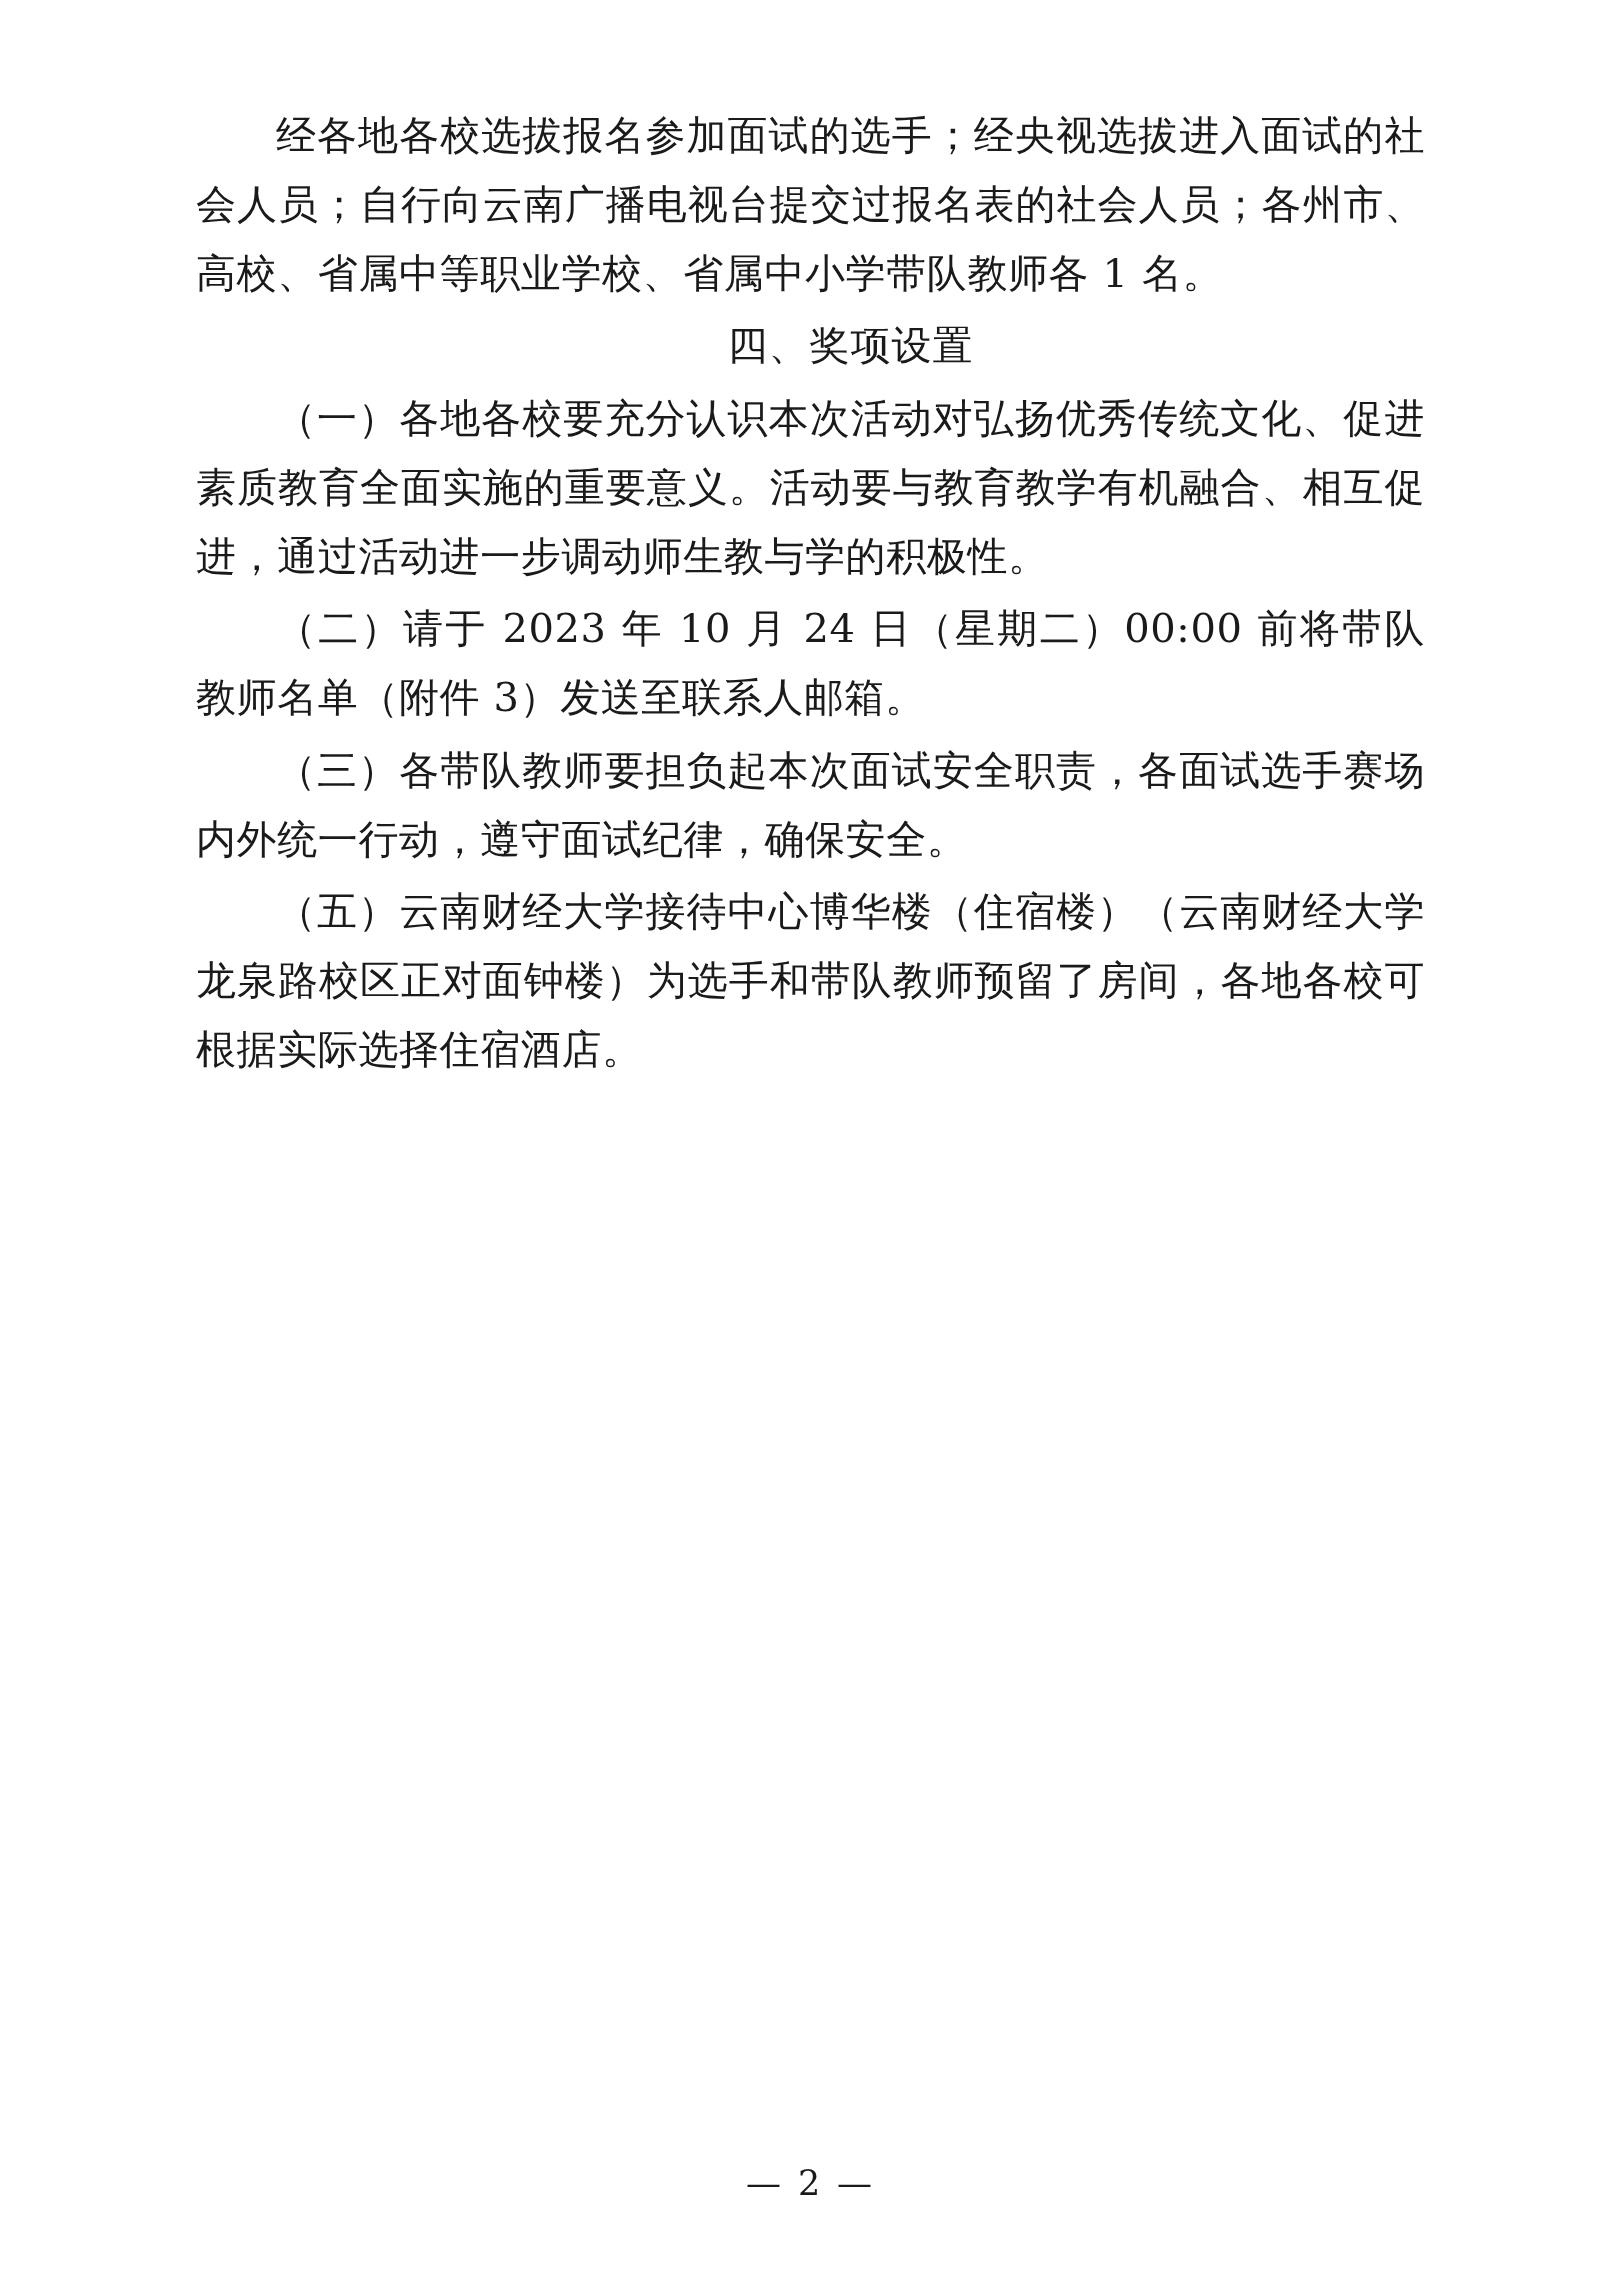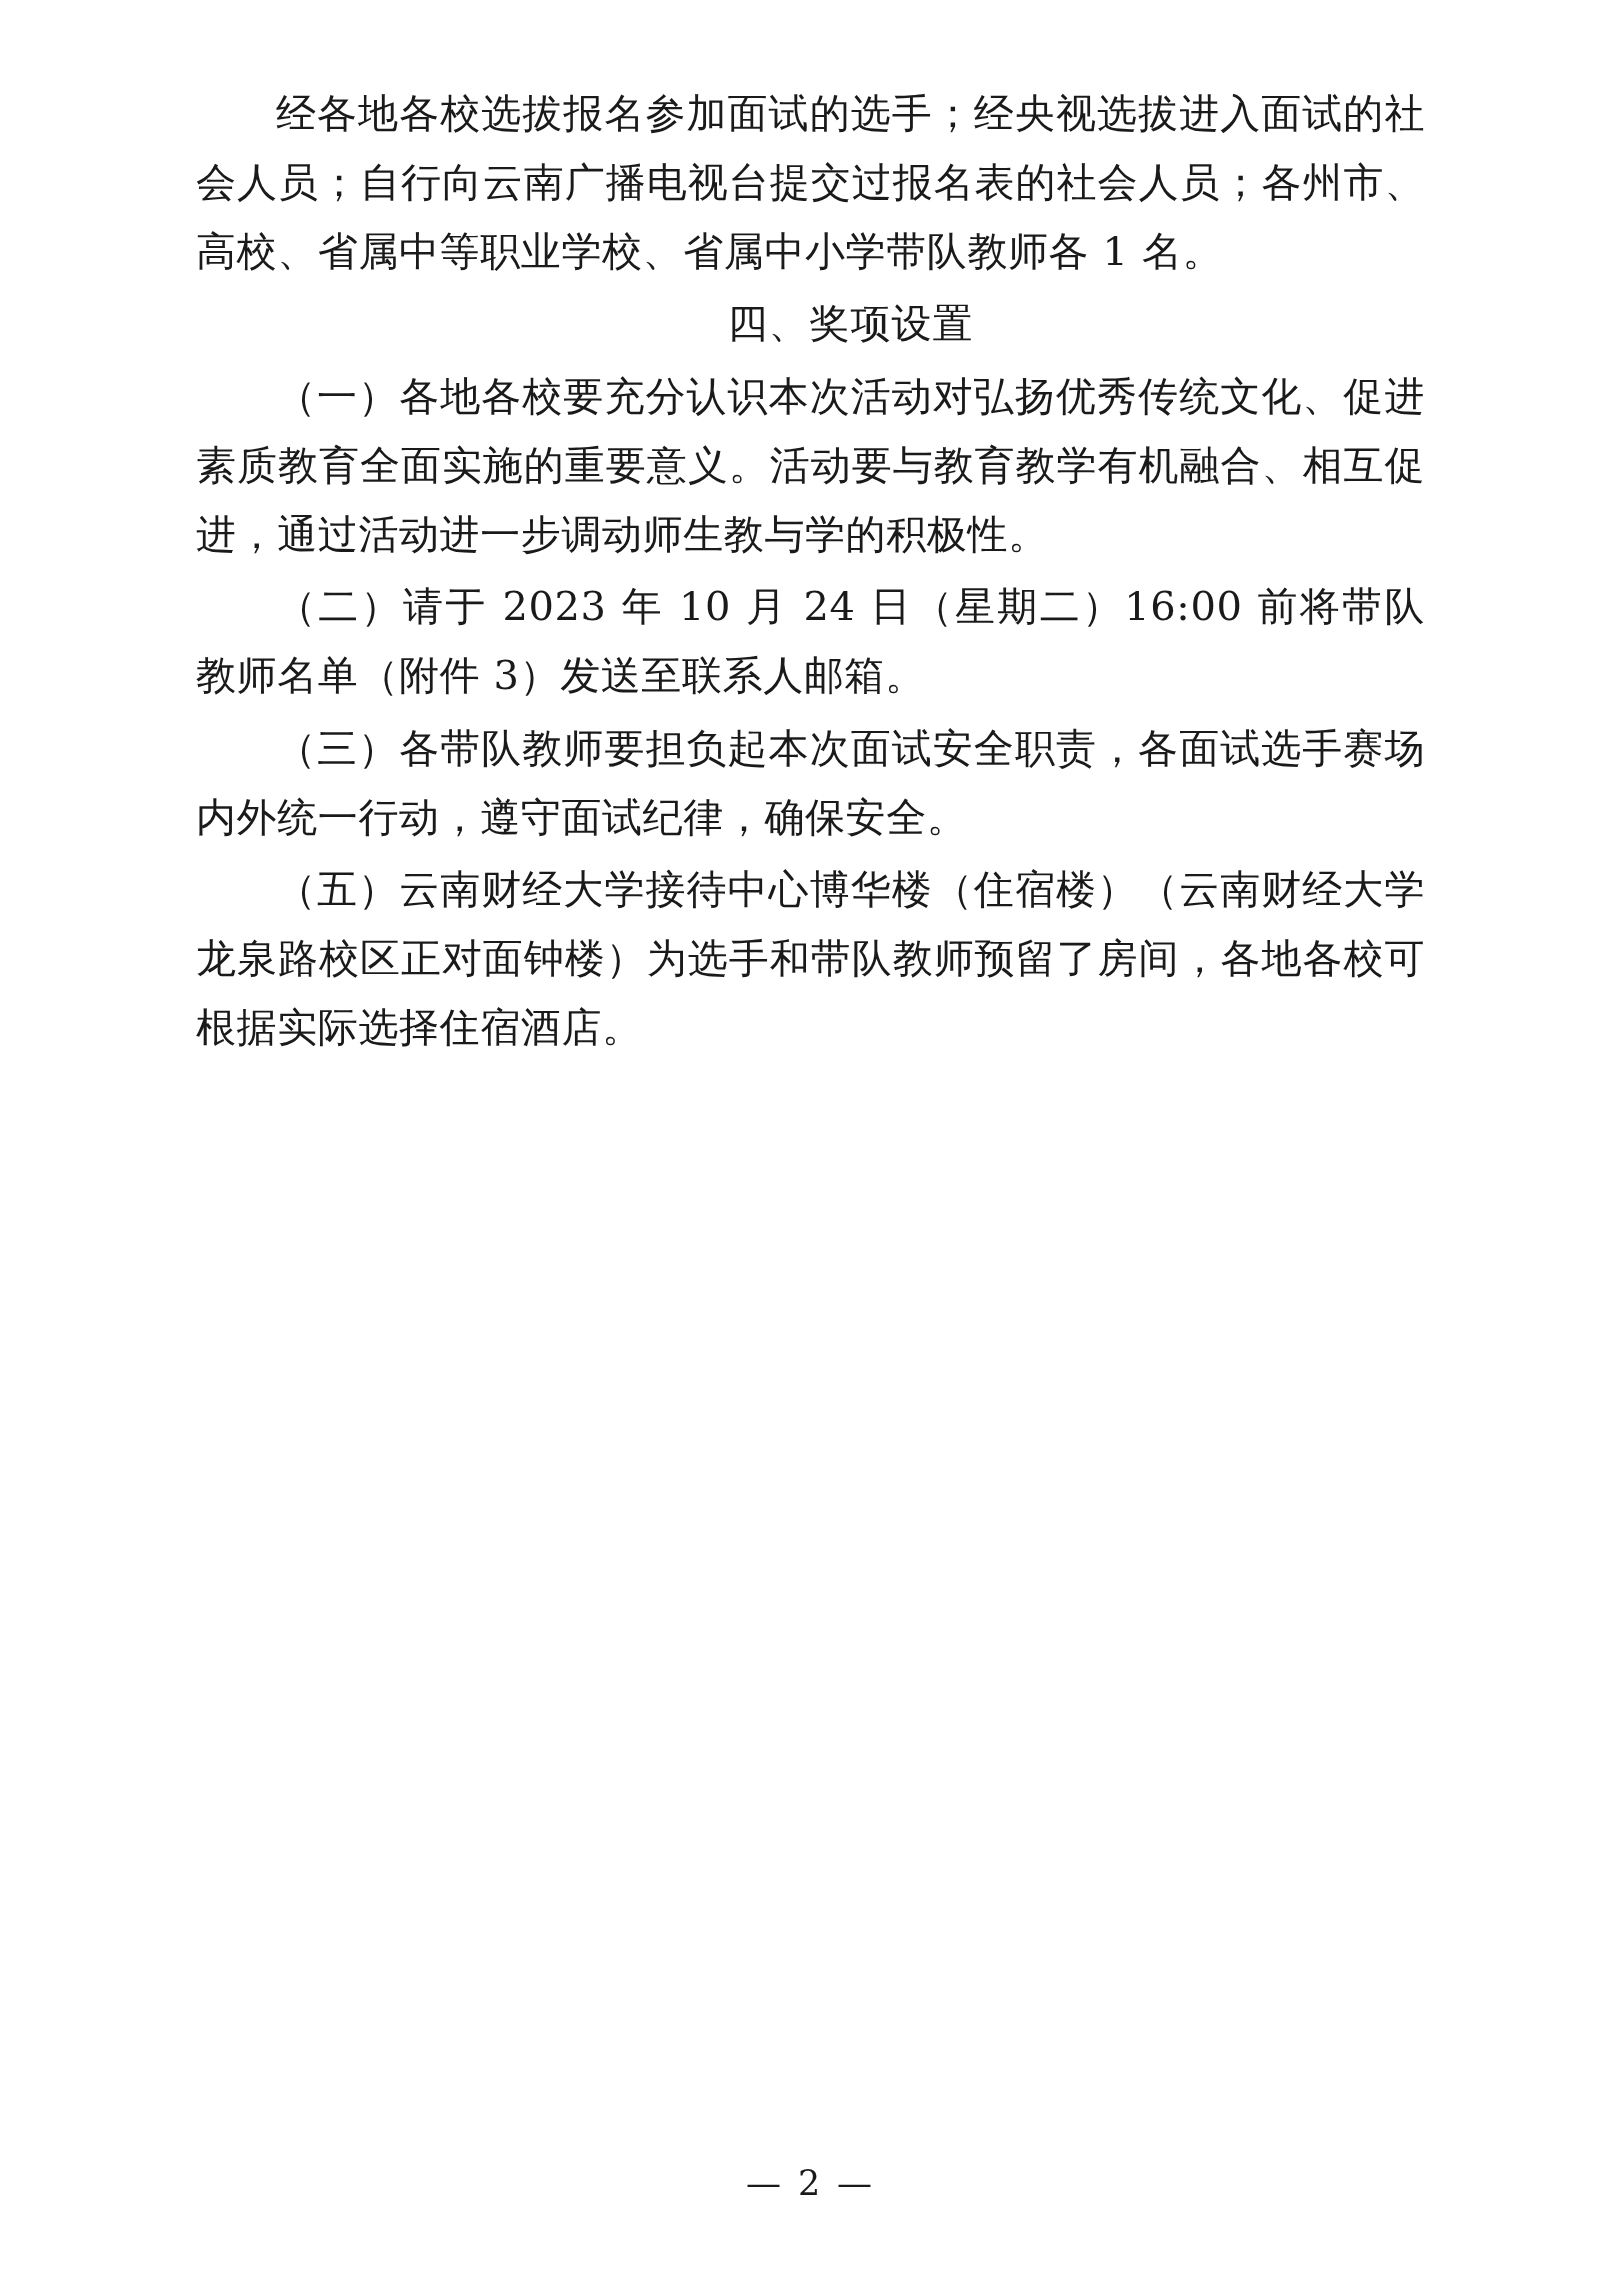--- a/index.html
+++ b/index.html
@@ -15,21 +15,21 @@
     color: #1a1a1a;
     overflow: hidden;
   }
   .page {
     position: absolute;
     left: 0;
     top: 0;
     width: 1621px;
     height: 2205px;
     box-sizing: border-box;
-    padding: 79px 196px 0 196px;
+    padding: 101px 196px 0 196px;
   }
   .doc-body {
     width: 1229px;
     margin: 0 auto;
   }
   p.para {
     margin: 0 0 3.9px 0;
     font-size: 40px;
     line-height: 1.72;
     text-align: justify;
@@ -68,21 +68,21 @@
   <div class="doc-body">
 
     <p class="para">经各地各校选拔报名参加面试的选手；经央视选拔进入面试的社会人员；自行向云南广播电视台提交过报名表的社会人员；各州市、高校、省属中等职业学校、省属中小学带队教师各 1 名。</p>
 
     <h2 class="heading">四、奖项设置</h2>
 
 
 
     <p class="para">（一）各地各校要充分认识本次活动对弘扬优秀传统文化、促进素质教育全面实施的重要意义。活动要与教育教学有机融合、相互促进，通过活动进一步调动师生教与学的积极性。</p>
 
-    <p class="para">（二）请于 2023 年 10 月 24 日（星期二）16:00 前将带队教师名单（附件 3）发送至联系人邮箱。</p>
+    <p class="para">（二）请于 2023 年 10 月 24 日（星期二）00:00 前将带队教师名单（附件 3）发送至联系人邮箱。</p>
 
     <p class="para">（三）各带队教师要担负起本次面试安全职责，各面试选手赛场内外统一行动，遵守面试纪律，确保安全。</p>
 
 
     <p class="para">（五）云南财经大学接待中心博华楼（住宿楼）（云南财经大学龙泉路校区正对面钟楼）为选手和带队教师预留了房间，各地各校可根据实际选择住宿酒店。</p>
 
 
   </div>
 </div>
 

